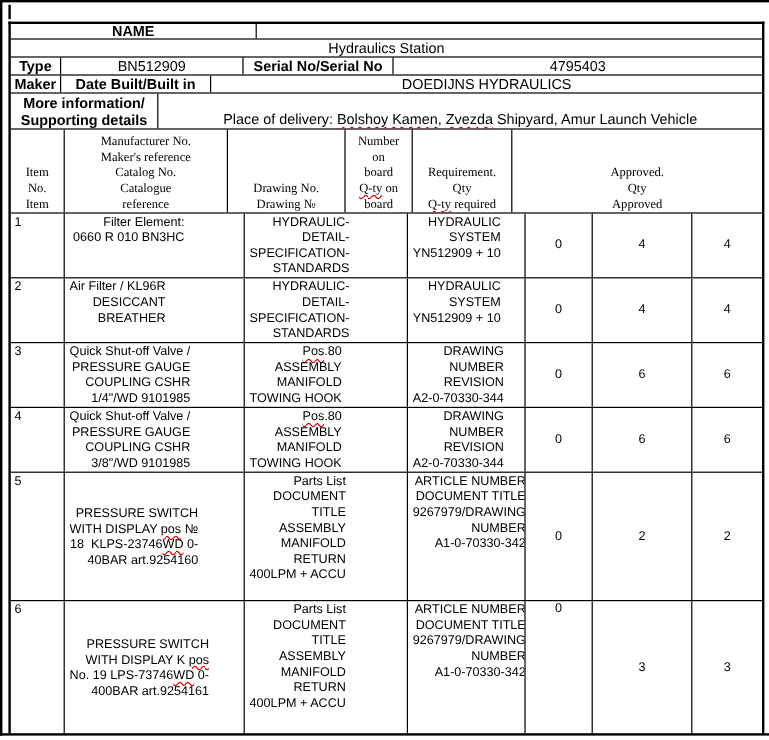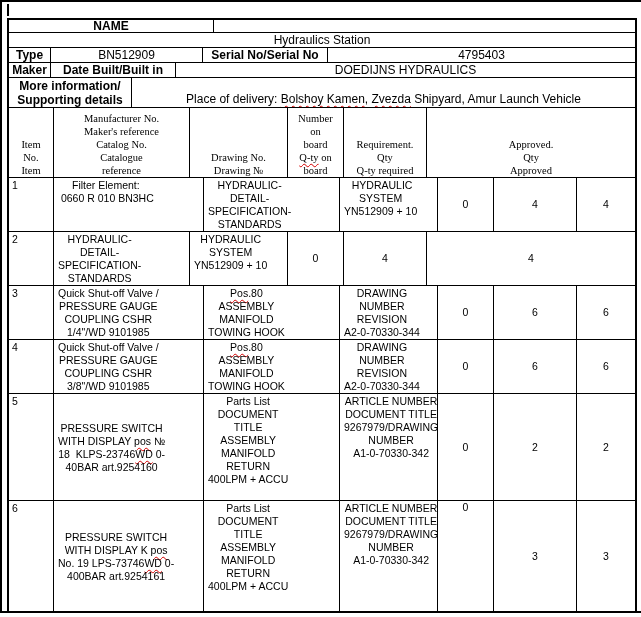--- a/index.html
+++ b/index.html
@@ -16,21 +16,21 @@
   .row{display:flex;border-bottom:1px solid #000;box-sizing:border-box;flex:0 0 auto;min-height:0;}
   .row.ts{font-size:12px;line-height:14px;}
   .cell{box-sizing:border-box;border-right:1px solid #000;overflow:hidden;display:flex;min-width:0;}
   .cell:last-child{border-right:none;flex:1 1 auto;}
   .tx{white-space:pre-wrap;display:inline-block;}
   .b{font-weight:bold;}
   .ct{align-items:flex-start;}
   .cm{align-items:center;}
   .cb{align-items:flex-end;padding-bottom:1px;}
   .cc{justify-content:center;text-align:center;}
-  .tl{padding:1px 2px 0 4px;text-align:center;}
+  .tl{padding:1px 2px 0 4px;text-align:right;}
   .tl0{padding:1px 1px 0 3px;text-align:left;}
   .hc{justify-content:center;text-align:center;padding-top:2px;align-items:flex-end;font-family:Liberation Serif, serif;}
   .h13{height:13px}.h15{height:15px}.h30{height:30px}.h70{height:70px}
   .h54{height:54px}.h107{height:107px}
   .hfill{flex:1 1 auto;border-bottom:none;}
   .w205{width:205px}.w45{width:42px}.w152{width:152px}.w125{width:125px}.w135{width:123px}
   .c0{width:45px}.c1{width:150px}.c2{width:136px}.c3{width:98px}.c4{width:56px}.c5{width:83px}
   .sq{text-decoration-line:underline;text-decoration-style:wavy;text-decoration-color:#d40000;
       text-decoration-thickness:1px;text-underline-offset:2px;}
 </style>
@@ -155,20 +155,25 @@
           <div class="cell c5 cc cm">
             <span class="tx">4</span>
           </div>
           <div class="cell c6 cc cm">
             <span class="tx">4</span>
           </div>
         </div><div class="row h54">
           <div class="cell c0 tl0 ct">
             <span class="tx">2</span>
           </div>
+          <div class="cell c1 tl ct">
+            <span class="tx">Air Filter / KL96R
+DESICCANT
+BREATHER</span>
+          </div>
           <div class="cell c2 tl ct">
             <span class="tx">HYDRAULIC-
 DETAIL-
 SPECIFICATION-
 STANDARDS</span>
           </div>
           <div class="cell c3 tl ct">
             <span class="tx">HYDRAULIC
 SYSTEM
 YN512909 + 10</span>

